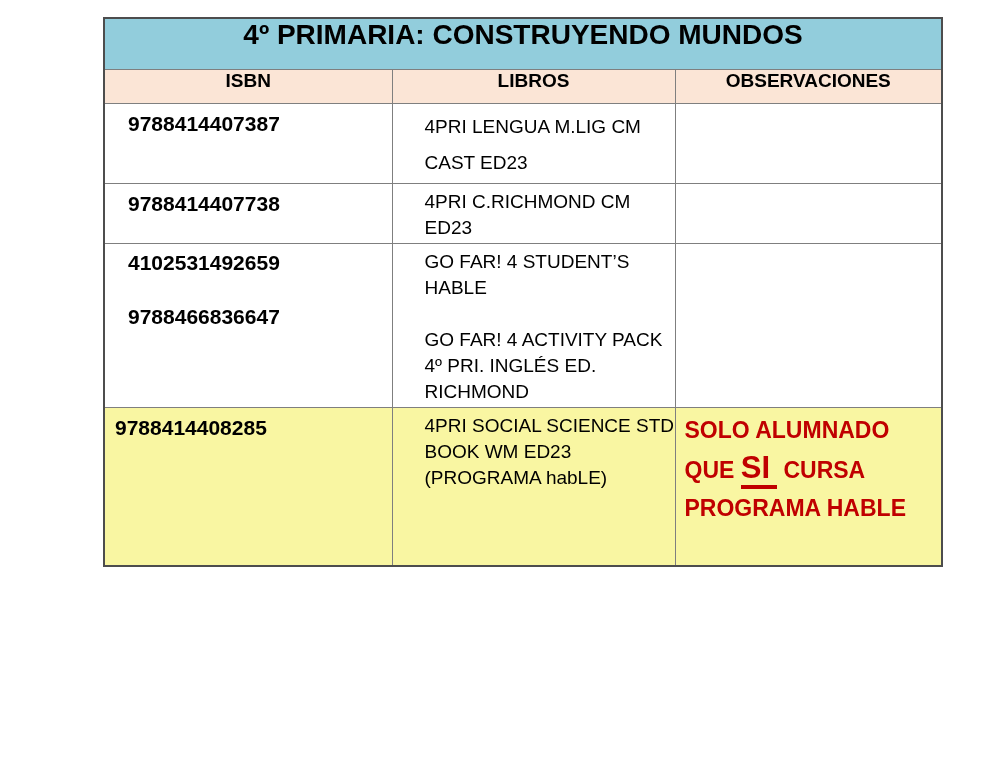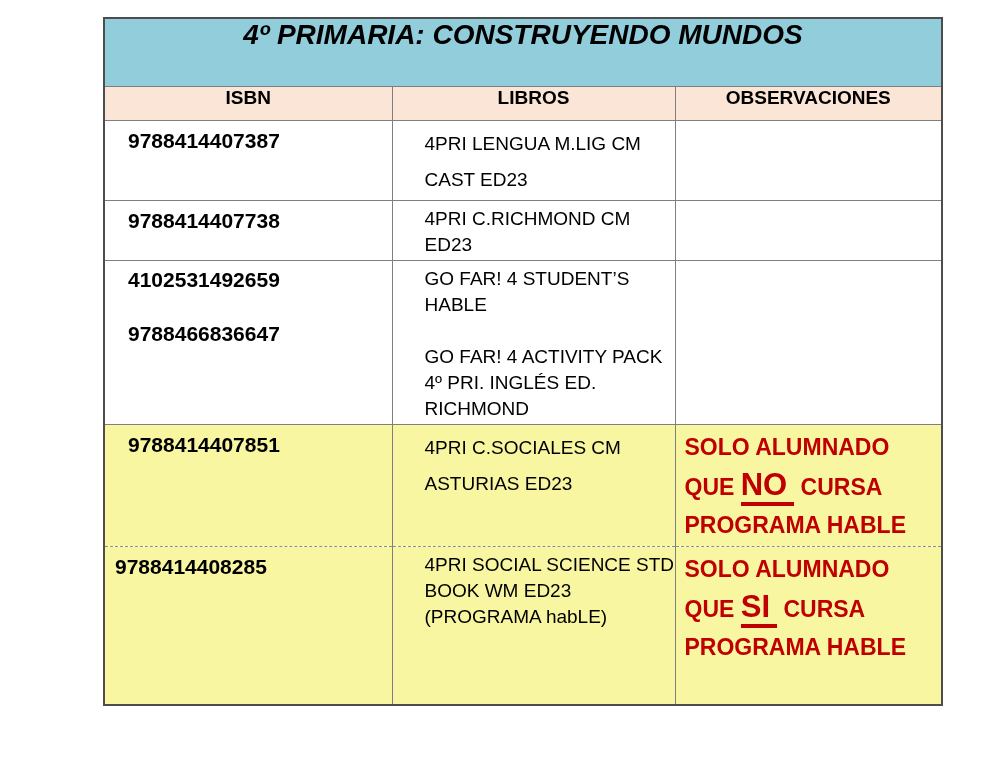--- a/index.html
+++ b/index.html
@@ -26,21 +26,21 @@
   }
   table.book-table td, table.book-table th {
     border: 1px solid #7f7f7f;
     vertical-align: top;
     overflow: hidden;
   }
   table.book-table {
     border: 2px solid #4d4d4d;
   }
   
-  tr.title-row { height: 68px; font-style: italic; }
+  tr.title-row { height: 51px; }
   th.title-cell {
     background: #92CDDC;
     border: 2px solid #3f3f3f;
     font-size: 28px;
     font-weight: bold;
     text-align: center;
     vertical-align: middle;
     letter-spacing: 0px;
     padding: 0 4px 2px 4px;
   }
@@ -157,36 +157,20 @@
           <div class="line">GO FAR! 4 STUDENT’S</div>
           <div class="line">HABLE</div>
           <div class="line"></div>
           <div class="line">GO FAR! 4 ACTIVITY PACK</div>
           <div class="line">4º PRI. INGLÉS ED.</div>
           <div class="line">RICHMOND</div>
         </td>
         <td class="c-obs"></td>
       </tr>
 
-      <tr class="r4">
-        <td class="c-isbn hl">
-          <div class="line">9788414407851</div>
-        </td>
-        <td class="c-libros lh-wide hl">
-          <div class="line">4PRI C.SOCIALES CM</div>
-          <div class="line">ASTURIAS ED23</div>
-        </td>
-        <td class="c-obs hl">
-          <div class="obs-text">
-            <div class="line">SOLO ALUMNADO</div>
-            <div class="line"><span>QUE </span><span class="obs-emph">NO</span><span> CURSA</span></div>
-            <div class="line">PROGRAMA HABLE</div>
-          </div>
-        </td>
-      </tr>
 
       <tr class="r5">
         <td class="c-isbn isbn-flush hl">
           <div class="line">9788414408285</div>
         </td>
         <td class="c-libros lh-narrow hl">
           <div class="line">4PRI SOCIAL SCIENCE STD</div>
           <div class="line">BOOK WM ED23</div>
           <div class="line">(PROGRAMA habLE)</div>
         </td>

